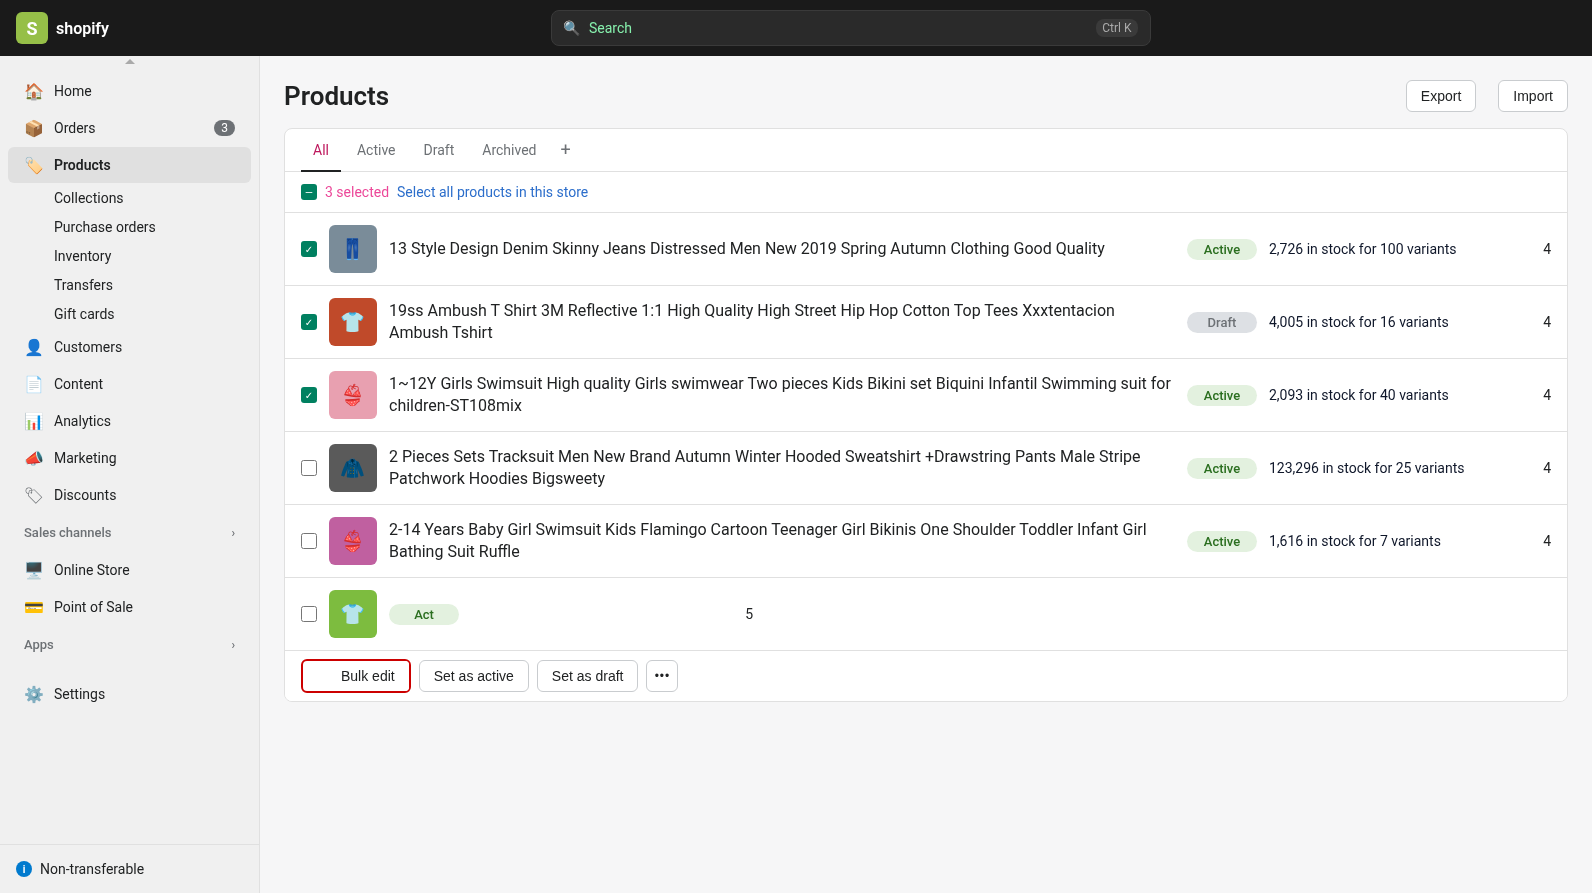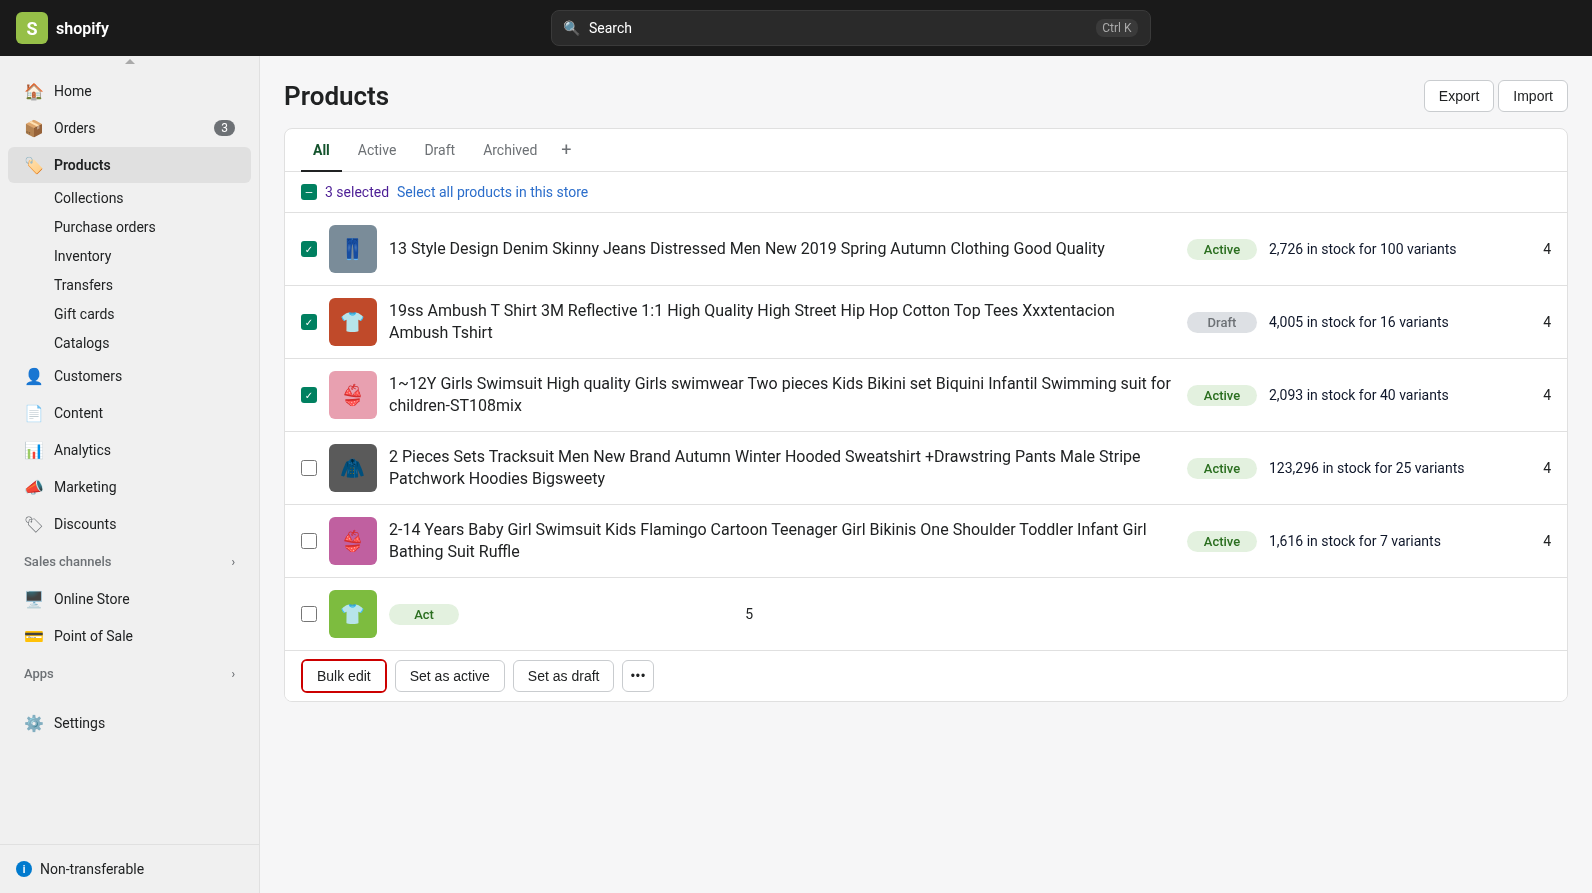--- a/index.html
+++ b/index.html
@@ -192,21 +192,21 @@
       margin-bottom: 16px;
     }
     .page-title {
       font-size: 26px;
       font-weight: 600;
       color: #202223;
       flex: 1;
     }
     .header-actions {
       display: flex;
-      gap: 4px;
+      gap: 22px;
       border-radius: 8px;
     }
     .btn {
       padding: 7px 14px;
       border-radius: 6px;
       font-size: 14px;
       cursor: pointer;
       border: 1px solid #c9cccf;
       background: white;
       color: #202223;
@@ -230,23 +230,23 @@
     }
     .tab {
       padding: 12px 12px;
       font-size: 14px;
       color: #6d7175;
       cursor: pointer;
       border-bottom: 2px solid transparent;
       margin-bottom: -1px;
     }
     .tab.active {
-      color: #14532d;
+      color: #be185d;
       border-bottom-color: #202223;
-      font-weight: 700;
+      font-weight: 400;
     }
     .tab-add {
       color: #6d7175;
       padding: 12px 8px;
       cursor: pointer;
       font-size: 18px;
       line-height: 1;
     }
 
     .table-toolbar {
@@ -264,21 +264,21 @@
       display: flex;
       align-items: center;
       justify-content: center;
       color: white;
       font-size: 10px;
       cursor: pointer;
       flex-shrink: 0;
     }
     .selected-text {
       font-size: 14px;
-      color: #4c1d95;
+      color: #ec4899;
     }
     .select-all-link {
       font-size: 14px;
       color: #2c6ecb;
       cursor: pointer;
       text-decoration: none;
       text-align: right;
     }
 
     
@@ -385,20 +385,21 @@
     }
     .bulk-edit-btn-inner {
       padding: 7px 14px;
       border-radius: 4px;
       font-size: 14px;
       cursor: pointer;
       border: none;
       background: white;
       color: #202223;
       font-weight: 500;
+      margin-left: 24px;
     }
 
     .more-btn {
       width: 32px;
       height: 32px;
       border-radius: 6px;
       border: 1px solid #c9cccf;
       background: white;
       display: flex;
       align-items: center;
@@ -412,21 +413,21 @@
 <body>
 
 <div class="topbar">
   <div class="topbar-logo">
     <div class="shopify-icon">S</div>
     <span>shopify</span>
   </div>
   <div class="topbar-search">
     <div class="search-box">
       <span>🔍</span>
-      <span style="color:#ffffff">Search</span>
+      <span style="color:#86efac">Search</span>
       <span class="search-shortcut">Ctrl K</span>
     </div>
   </div>
 </div>
 
 <div class="main-layout">
 
   <div class="sidebar">
     <div class="sidebar-scroll-indicator">
       <svg width="10" height="6" viewBox="0 0 10 6">
@@ -456,23 +457,20 @@
         <span>Purchase orders</span>
       </div>
       <div class="nav-sub-item">
         <span>Inventory</span>
       </div>
       <div class="nav-sub-item">
         <span>Transfers</span>
       </div>
       <div class="nav-sub-item">
         <span>Gift cards</span>
-      </div>
-      <div class="nav-sub-item">
-        <span>Catalogs</span>
       </div>
 
       <div class="nav-item">
         <span class="nav-icon">👤</span>
         <span>Customers</span>
       </div>
       <div class="nav-item">
         <span class="nav-icon">📄</span>
         <span>Content</span>
       </div>

